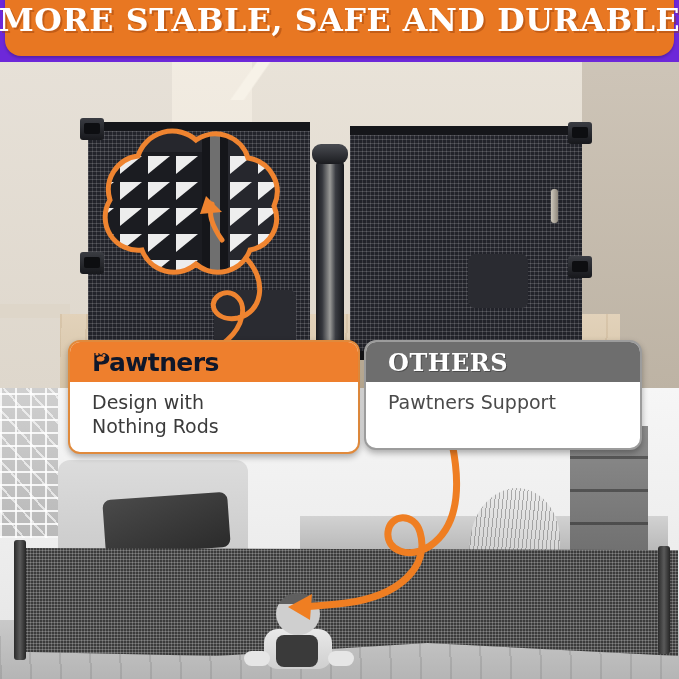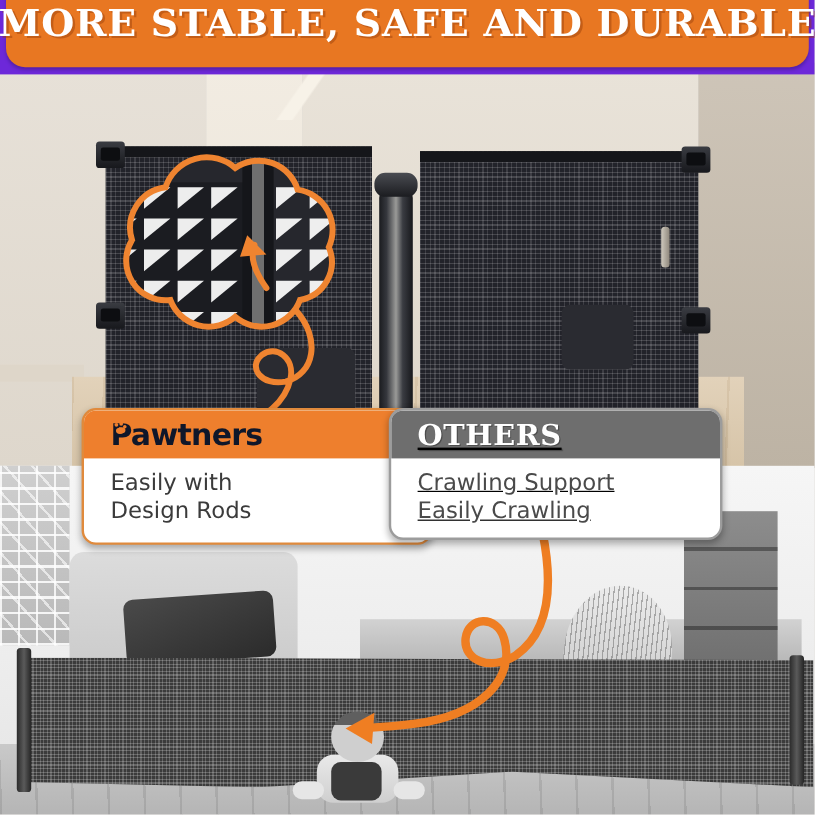--- a/index.html
+++ b/index.html
@@ -113,21 +113,21 @@
       background:#3a3a3a;}
   .baby-arm{position:absolute;top:58px;width:26px;height:15px;border-radius:8px;background:#e6e6e6;}
 
   
   #arrow-svg{position:absolute;left:0;top:0;width:679px;height:679px;pointer-events:none;z-index:30;}
 
   
   .card{position:absolute;border-radius:12px;background:#ffffff;overflow:hidden;
         box-shadow:0 3px 6px rgba(0,0,0,.3);z-index:35;}
   #card-ours{left:68px;top:340px;width:288px;height:110px;border:2px solid #e08a3c;}
-  #card-others{left:324px;top:340px;width:274px;height:106px;border:2px solid #9c9c9c;text-decoration:underline;}
+  #card-others{left:364px;top:340px;width:274px;height:106px;border:2px solid #9c9c9c;}
   .card-head{height:40px;display:flex;align-items:center;padding-left:22px;box-sizing:border-box;}
   #card-ours .card-head{background:#ee7f2d;}
   #card-others .card-head{background:#6e6e6e;}
   .brand{color:#0f172a;font-family:"DejaVu Sans",sans-serif;font-weight:700;font-size:25px;
       letter-spacing:-.6px;position:relative;}
   .paw{position:absolute;left:24px;top:9px;width:12px;height:12px;}
   .others-label{color:#fff;font-family:"DejaVu Serif",serif;font-weight:700;font-size:24px;
       letter-spacing:.5px;text-shadow:1px 1px 0 rgba(0,0,0,.3);}
   .card-body{padding:8px 0 0 22px;color:#3b3b3b;font-size:19px;line-height:1.28;
       font-family:"DejaVu Sans",sans-serif;}
@@ -282,32 +282,31 @@
     <div class="card-head">
       <span class="brand">Pawtners</span>
       <svg class="paw" viewBox="0 0 12 12">
         <circle cx="3" cy="3" r="1.6" fill="#ee7f2d"></circle>
           <circle cx="7" cy="2.2" r="1.6" fill="#ee7f2d"></circle>
         <circle cx="10" cy="4.6" r="1.5" fill="#ee7f2d"></circle>
           <ellipse cx="6" cy="8" rx="3.4" ry="2.6" fill="#ee7f2d"></ellipse>
       </svg>
     </div>
     <div class="card-body">
-      <div>Easily with</div>
-      <div>Design Rods</div>
+      <div>Design with</div>
+      <div>Nothing Rods</div>
     </div>
   </div>
 
   <div class="card" id="card-others">
     <div class="card-head">
       <span class="others-label">OTHERS</span>
     </div>
     <div class="card-body">
-      <div>Crawling Support</div>
-      <div>Easily Crawling</div>
+      <div>Pawtners Support</div>
     </div>
   </div>
 
   <div id="banner-wrap">
     <div id="banner">
       <div id="banner-title">MORE STABLE, SAFE AND DURABLE</div>
     </div>
   </div>
 
 </div>

